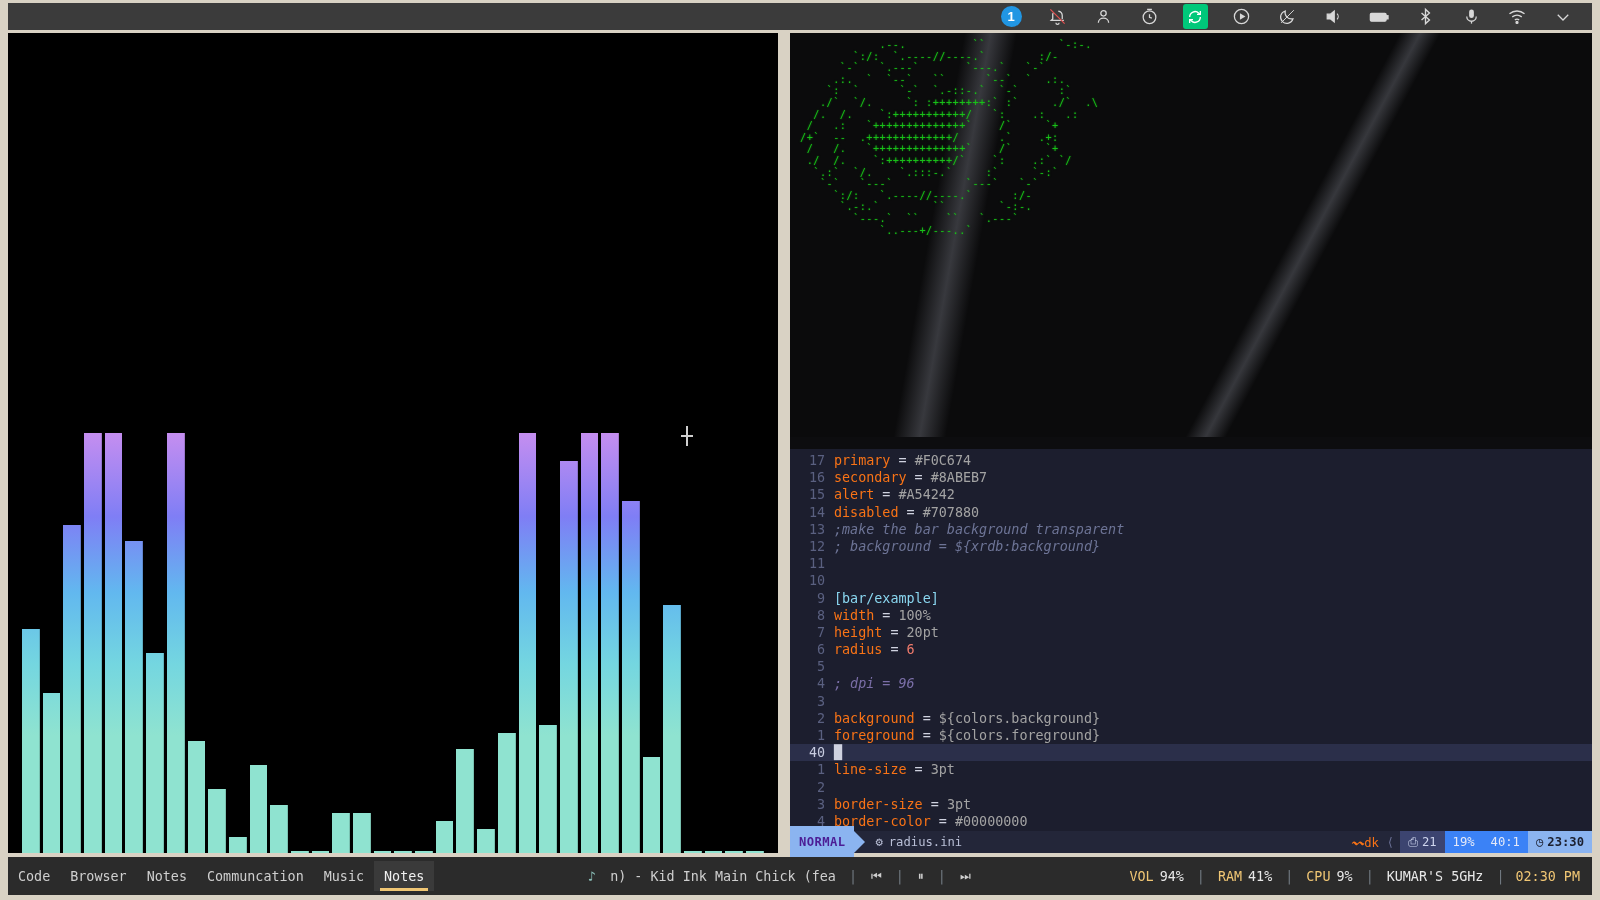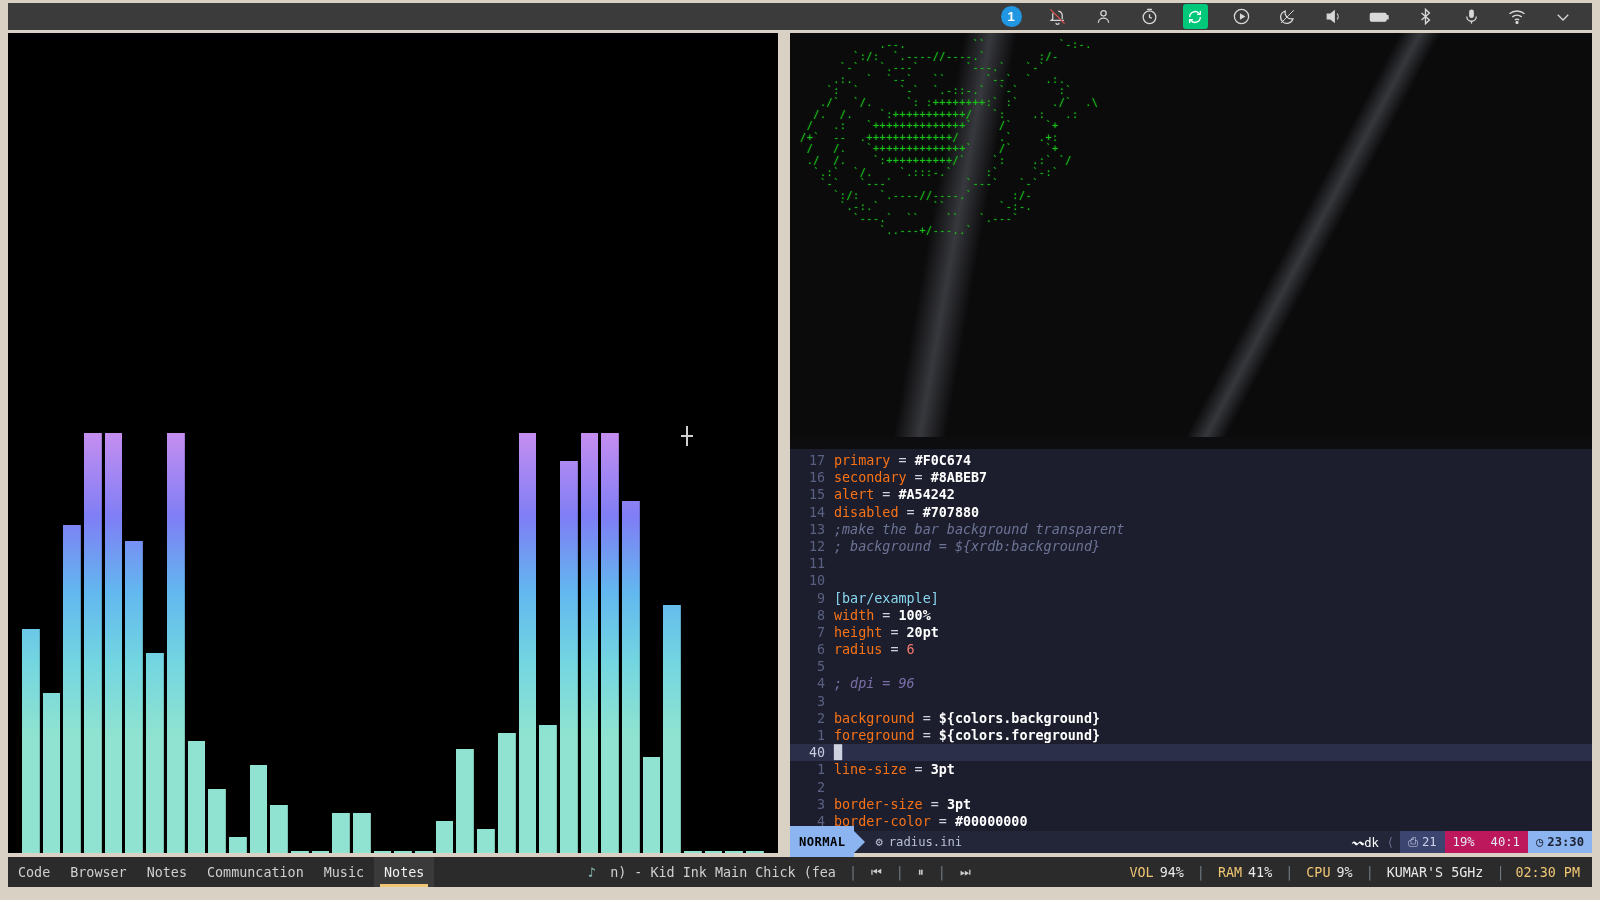--- a/index.html
+++ b/index.html
@@ -104,56 +104,56 @@
   }
   .cline { height: 17.2px; display: flex; align-items: center; }
   .cline.cur { background: #2b2f4a; }
   .lnum {
     display: inline-block; width: 44px; text-align: right;
     color: #5a6080; padding-right: 9px; flex: none;
   }
   .cline.cur .lnum { color: #c8cce0; }
   .ctext { flex: 1; }
   .k-key { color: #f97316; }
-  .k-val { color: #ffffff; font-weight: bold; }
+  .k-val { color: #a3a3a3; }
   .k-red { color: #f07b6c; }
   .k-op  { color: #cfd2e0; }
   .k-sec { color: #8ad7f0; }
   .k-com { color: #6d7496; font-style: italic; }
   .k-com2{ color: #7b6fa8; font-style: italic; }
 
   #statusline {
     position: absolute; left: 790px; top: 831px; width: 802px; height: 22px;
     background: #232639;
     display: flex; align-items: center;
     font-size: 12.2px;
   }
   .sl-mode {
-    background: #8bb4f0; color: #000000; font-weight: bold;
+    background: #8bb4f0; color: #4c1d95; font-weight: bold;
     padding: 16px 9px; height: 22px; display: flex; align-items: center;
     letter-spacing: .4px;
   }
   .sl-arrow {
     width: 0; height: 0; border-top: 11px solid transparent;
     border-bottom: 11px solid transparent; border-left: 11px solid #8bb4f0;
   }
   .sl-file { color: #b9bfd6; padding-left: 10px; display: flex; align-items: center; gap: 6px; }
   .sl-spacer { flex: 1; }
-  .sl-branch { color: #ffffff; padding-right: 8px; }
+  .sl-branch { color: #f97316; padding-right: 8px; }
   .sl-sep { color: #6b7196; padding-right: 6px; }
   .sl-seg {
     background: #3c4470; color: #cfd6ee; padding: 0 8px; height: 22px;
     display: flex; align-items: center; gap: 4px;
   }
-  .sl-seg2 { background: #be185d; color: #e4e9f8; text-align: center; }
+  .sl-seg2 { background: #3b82f6; color: #e4e9f8; text-align: center; }
   .sl-seg3 { background: #8bb4f0; color: #1c2030; font-weight: bold; }
 
   
   #polybar {
-    position: absolute; left: 8px; top: 857px; width: 1584px; height: 30px;
+    position: absolute; left: 8px; top: 857px; width: 1584px; height: 38px;
     background: #2b2b2b;
     display: flex; align-items: center;
     font-family: "DejaVu Sans Mono", monospace;
     font-size: 13.4px;
   }
   .ws {
     padding: 0 10px; height: 30px; display: flex; align-items: center;
     color: #cfcfcf; position: relative;
   }
   .ws.active { background: #3a3a3a; color: #f0f0f0; }

